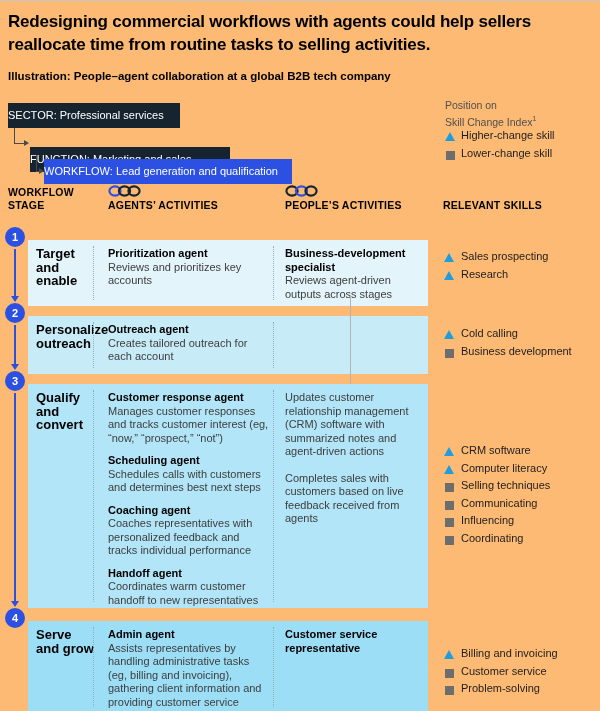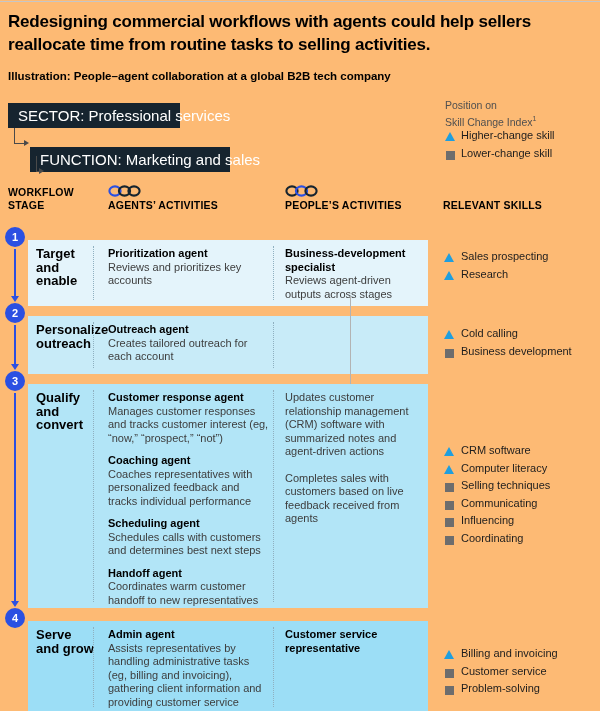--- a/index.html
+++ b/index.html
@@ -11,22 +11,22 @@
   .top-rule { position:absolute; left:0; top:1px; width:600px; height:1px; background:#c6c6c6; }
   .title {
     position:absolute; left:8px; top:10px; width:586px;
     font-size:17px; font-weight:bold; line-height:23px; letter-spacing:-0.2px; color:#000;
   }
   .subtitle {
     position:absolute; left:8px; top:70px; width:560px;
     font-size:11.5px; font-weight:bold; color:#000;
   }
   .cascade-box {
-    position:absolute; height:25px; line-height:25px; padding-left:10px;
-    font-size:15px; color:#fff; white-space:nowrap;
+    position:absolute; height:25px; line-height:25px; 
+    font-size:11px; color:#fff; white-space:nowrap;
   }
   .connector-v { position:absolute; width:1px; background:#4a4a4a; }
   .connector-h { position:absolute; height:1px; background:#4a4a4a; }
   .connector-arrow-right {
     position:absolute; width:0; height:0;
     border-top:3px solid transparent; border-bottom:3px solid transparent;
     border-left:5px solid #4a4a4a;
   }
   .legend-caption {
     position:absolute; left:445px; top:98px; font-size:10.5px; line-height:14px;
@@ -85,20 +85,21 @@
   <div class="cascade-box" id="sector-box" style="left: 8px; top: 103px; width: 172px; background: rgb(22, 36, 47);">SECTOR: Professional services</div>
   <div class="connector-v" style="left:14px; top:128px; height:16px;"></div>
   <div class="connector-h" style="left:14px; top:143px; width:10px;"></div>
   <div class="connector-arrow-right" style="left:24px; top:140px;"></div>
 
   <div class="cascade-box" id="function-box" style="left: 30px; top: 147px; width: 200px; background: rgb(22, 36, 47);">FUNCTION: Marketing and sales</div>
   <div class="connector-v" style="left:36px; top:156px; height:16px;"></div>
   <div class="connector-h" style="left:36px; top:171px; width:4px;"></div>
   <div class="connector-arrow-right" style="left:39px; top:168px;"></div>
 
+  <div class="cascade-box" id="workflow-box" style="left: 44px; top: 159px; width: 248px; background: rgb(43, 80, 226);">WORKFLOW: Lead generation and qualification</div>
 
   <div class="legend-caption"><span>Position on
 Skill Change Index</span><sup>1</sup></div>
   <div class="legend-item" style="top:131px;">
     <span class="tri" id="legend-tri" style="border-bottom-color: rgb(31, 158, 222);"></span>
     <span class="lab">Higher-change skill</span>
   </div>
   <div class="legend-item" style="top:149px;">
     <span class="sq" id="legend-sq" style="background: rgb(109, 109, 109);"></span>
     <span class="lab">Lower-change skill</span>
@@ -178,26 +179,26 @@
         <div class="stage-name">Qualify
 and convert</div>
         <div class="divider" style="left: 65px;"></div>
         <div class="divider" style="left: 245px;"></div>
         <div class="col col-agents">
           <div class="blk">
             <div class="blk-title">Customer response agent</div>
             <div class="blk-desc">Manages customer responses and tracks customer interest (eg, “now,” “prospect,” “not”)</div>
           </div>
           <div class="blk">
+            <div class="blk-title">Scheduling agent</div>
+            <div class="blk-desc">Schedules calls with customers and determines best next steps</div>
+          </div>
+          <div class="blk">
             <div class="blk-title">Coaching agent</div>
             <div class="blk-desc">Coaches representatives with personalized feedback and tracks individual performance</div>
-          </div>
-          <div class="blk">
-            <div class="blk-title">Scheduling agent</div>
-            <div class="blk-desc">Schedules calls with customers and determines best next steps</div>
           </div>
           <div class="blk">
             <div class="blk-title">Handoff agent</div>
             <div class="blk-desc">Coordinates warm customer handoff to new representatives</div>
           </div>
         </div>
         <div class="col col-people">
           <div class="blk-para">
             <div class="blk-desc">Updates customer relationship management (CRM) software with summarized notes and agent-driven actions</div>
           </div>

